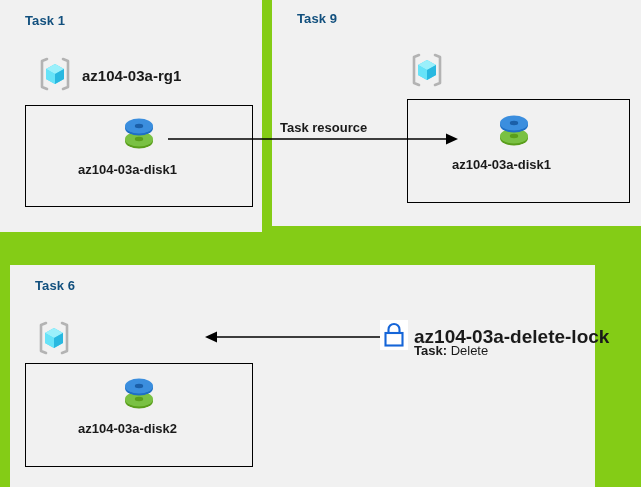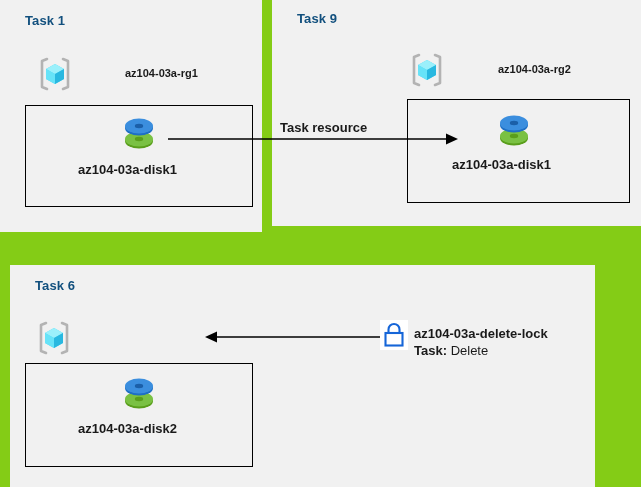--- a/index.html
+++ b/index.html
@@ -55,24 +55,23 @@
 
   
   .rg-icon { position: absolute; width: 36px; height: 36px; }
   #rgicon-1 { left: 37px;  top: 56px;  }
   #rgicon-2 { left: 409px; top: 52px;  }
   #rgicon-3 { left: 36px;  top: 320px; }
 
   .rg-label {
     position: absolute;
     font-weight: bold;
-    font-size: 11px;
-    color: #1a1a1a;
-    white-space: nowrap;
-    margin-left: 43px;
+    font-size: 15px;
+    color: #1a1a1a;
+    white-space: nowrap;
   }
   #rglabel-1 { left: 82px;  top: 67px; }
   #rglabel-2 { left: 455px; top: 63px; }
   #rglabel-3 { left: 82px;  top: 331px; }
 
   
   .disk-icon { position: absolute; width: 40px; height: 42px; }
   #diskicon-1 { left: 119px; top: 113px; }
   #diskicon-2 { left: 494px; top: 110px; }
   #diskicon-3 { left: 119px; top: 373px; }
@@ -106,21 +105,21 @@
   
   .lock-icon {
     position: absolute;
     left: 380px; top: 320px;
     width: 28px; height: 30px;
   }
   .lock-name {
     position: absolute;
     left: 414px; top: 326px;
     font-weight: bold;
-    font-size: 13px;
+    font-size: 19px;
     color: #1a1a1a;
     white-space: nowrap;
   }
   .lock-type {
     position: absolute;
     left: 414px; top: 343px;
     font-size: 13px;
     color: #1a1a1a;
     white-space: nowrap;
   }
@@ -167,21 +166,20 @@
   <div class="rg-icon" id="rgicon-2">
     <svg viewBox="0 0 36 36" width="36" height="36" xmlns="http://www.w3.org/2000/svg">
       <path d="M10 3 L5 5 L5 31 L10 33" fill="none" stroke="#b3b3b3" stroke-width="2.6" stroke-linecap="round" stroke-linejoin="round"></path>
       <path d="M26 3 L31 5 L31 31 L26 33" fill="none" stroke="#b3b3b3" stroke-width="2.6" stroke-linecap="round" stroke-linejoin="round"></path>
       <polygon points="18,8 27,13 27,23 18,28 9,23 9,13" fill="#4fd8f5"></polygon>
       <polygon points="18,8 27,13 18,18 9,13" fill="#9bf0fb"></polygon>
       <polygon points="18,18 27,13 27,23 18,28" fill="#29b8e0"></polygon>
       <polygon points="18,18 9,13 9,23 18,28" fill="#67e3f8"></polygon>
     </svg>
   </div>
-  <div class="rg-label" id="rglabel-2">az104-03a-rg2</div>
 
   <div class="rg-box" id="box-task2"></div>
 
   <div class="disk-icon" id="diskicon-2">
     <svg viewBox="0 0 40 42" width="40" height="42" xmlns="http://www.w3.org/2000/svg">
       <ellipse cx="20" cy="28" rx="14" ry="7.5" fill="#5a9e1c"></ellipse>
       <ellipse cx="20" cy="26" rx="14" ry="7.5" fill="#7ac143"></ellipse>
       <ellipse cx="20" cy="26" rx="4.2" ry="2.2" fill="#5a9e1c"></ellipse>
       <ellipse cx="20" cy="15" rx="14" ry="7.5" fill="#1f6fc4"></ellipse>
       <ellipse cx="20" cy="13" rx="14" ry="7.5" fill="#3b8ede"></ellipse>

